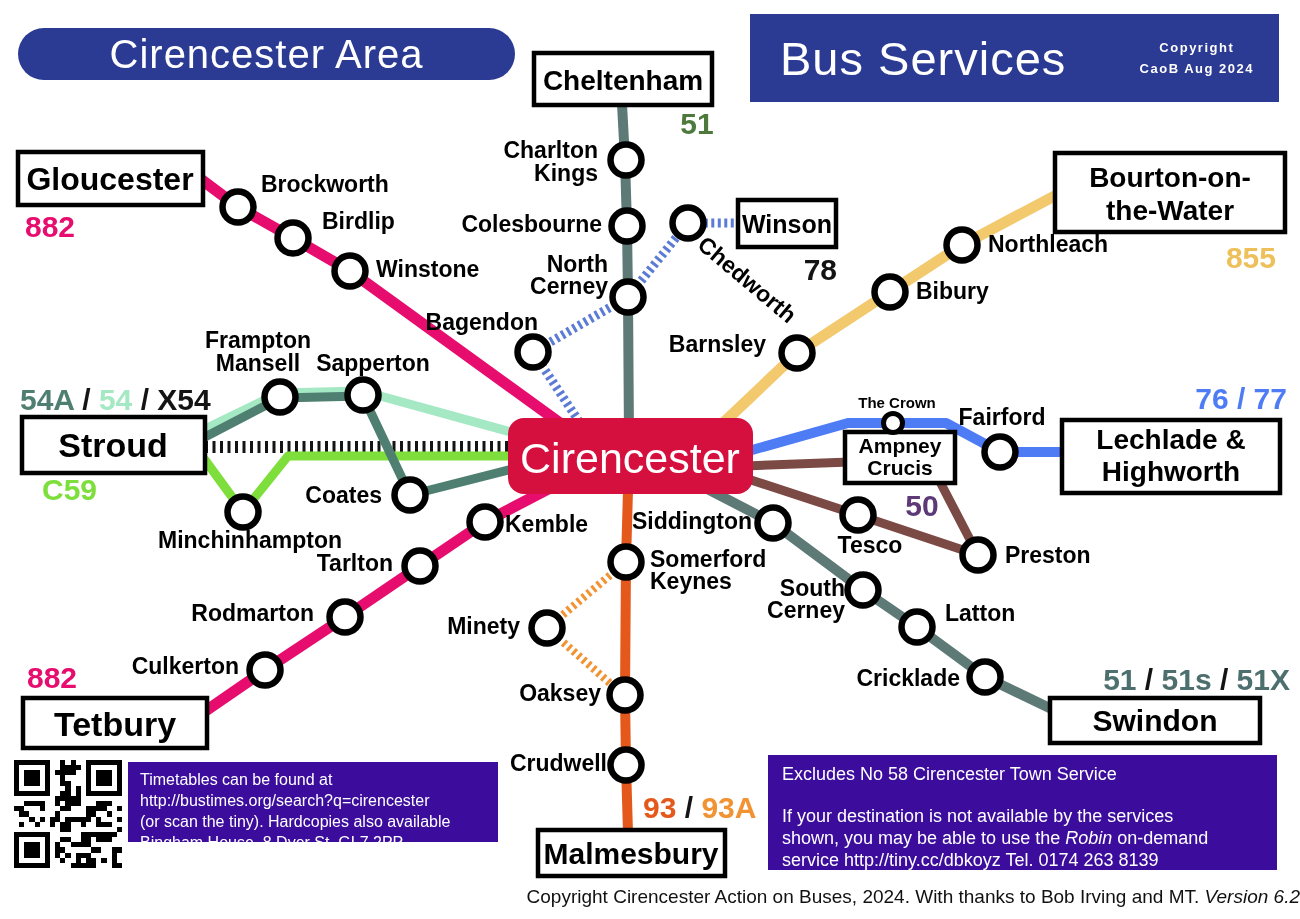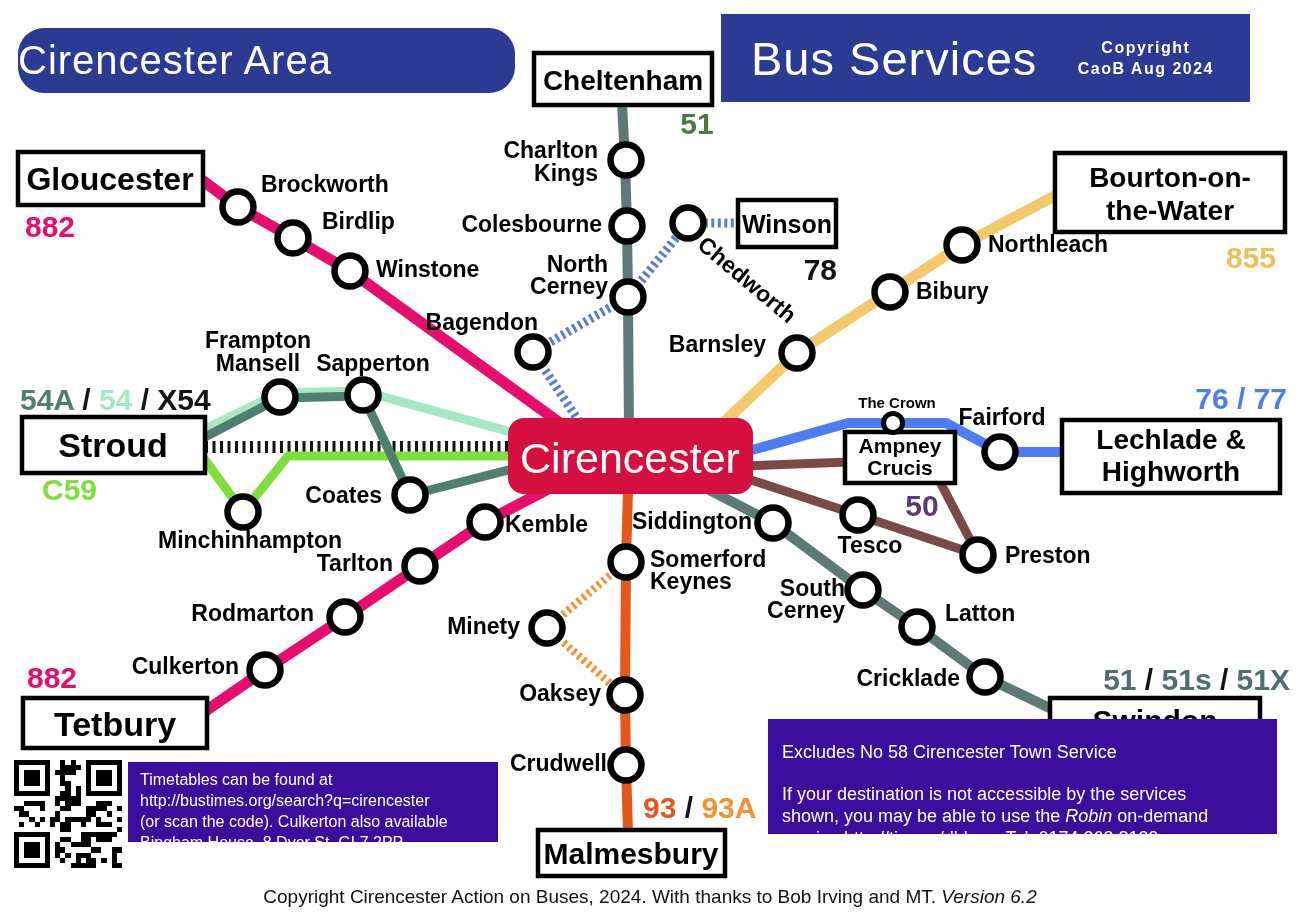--- a/index.html
+++ b/index.html
@@ -1,28 +1,28 @@
 <!DOCTYPE html>
 <html><head>
 <meta charset="utf-8">
 <style>
   html,body{margin:0;padding:0;background:#fff;font-family:"Liberation Sans",sans-serif;}
   .stage{position:relative;width:1300px;height:919px;background:#fff;overflow:hidden;}
   .stage svg text{font-family:"Liberation Sans",sans-serif;}
   .banner{position:absolute;display:flex;align-items:center;color:#fff;}
-  .banner-left{left:18px;top:28px;width:497px;height:65px;font-size:40px;letter-spacing:1px;border-radius:26px;}
-  .banner-right{left:721px;top:14px;width:529px;height:88px;gap:16px;}
+  .banner-left{left:18px;top:28px;width:497px;height:52px;justify-content:center;font-size:40px;letter-spacing:1px;border-radius:26px;}
+  .banner-right{left:750px;top:14px;width:529px;height:88px;gap:16px;}
   .banner-right .big{font-size:47px;margin-left:30px;letter-spacing:1px;}
-  .banner-right .copy{margin-left:auto;margin-right:36px;font-size:16px;line-height:21px;text-align:center;letter-spacing:1.5px;font-weight:bold;}
+  .banner-right .copy{margin-left:auto;margin-right:25px;font-size:13px;line-height:21px;text-align:center;letter-spacing:1.5px;font-weight:bold;}
   .infobox{position:absolute;color:#fff;box-sizing:border-box;}
   .info-left{left:128px;top:762px;width:370px;height:80px;padding:7px 12px;font-size:16px;line-height:21px;}
-  .info-right{left:768px;top:719px;width:509px;height:115px;padding:22px 14px;font-size:18px;line-height:22px;}
+  .info-right{left:768px;top:755px;width:509px;height:115px;padding:8px 14px;font-size:18px;line-height:22px;}
   .info-right .para2{margin-top:20px;}
   .qr{position:absolute;left:14px;top:760px;width:108px;height:108px;}
-  .footer{position:absolute;left:0;top:886px;width:1300px;text-align:center;font-size:19px;color:#111;}
+  .footer{position:absolute;left:0;top:886px;width:1300px;text-align:right;font-size:19px;color:#111;}
   .it{font-style:italic;}
   .s-lbl{font-weight:bold;font-size:23px;fill:#000;}
   .s-lbl-sm{font-weight:bold;font-size:15px;fill:#000;}
   .r-lbl{font-weight:bold;font-size:30px;}
   .stn{fill:#fff;stroke:#000;stroke-width:6.5;}
   .stn-sm{fill:#fff;stroke:#000;stroke-width:5;}
   .term{fill:#fff;stroke:#000;stroke-width:4.5;}
   .t-lbl{font-weight:bold;fill:#000;text-anchor:middle;}
   .line{fill:none;stroke-linejoin:round;stroke-linecap:round;}
   .dash{fill:none;stroke-linejoin:round;stroke-linecap:butt;}
@@ -387,27 +387,27 @@
         <rect x="3" y="17" width="1" height="1" fill="#000"></rect>
         <rect x="4" y="17" width="1" height="1" fill="#000"></rect>
         <rect x="2" y="18" width="1" height="1" fill="#000"></rect>
         <rect x="3" y="18" width="1" height="1" fill="#000"></rect>
         <rect x="4" y="18" width="1" height="1" fill="#000"></rect>
       </svg></div>
 
   <div class="infobox info-left" style="background-color: rgb(60, 13, 157);">
     <div>Timetables can be found at</div>
     <div>http://bustimes.org/search?q=cirencester</div>
-    <div>(or scan the code). Culkerton also available</div>
+    <div>(or scan the tiny). Hardcopies also available</div>
     <div>Bingham House, 8 Dyer St, GL7 2PP</div>
   </div>
   <div class="infobox info-right" style="background-color: rgb(60, 13, 157);">
     <div>Excludes No 58 Cirencester Town Service</div>
     <div class="para2">
-      <div>If your destination is not accessible by  the services</div>
+      <div>If your destination is not available by  the services</div>
       <div><span>shown, you may be able to use the </span><span class="it">Robin</span><span> on-demand</span></div>
       <div>service http://tiny.cc/dbkoyz  Tel. 0174 263 8139</div>
     </div>
   </div>
 
   <div class="footer">
     <span>Copyright Cirencester Action on Buses, 2024. With thanks to Bob Irving and MT. </span><span class="it">Version 6.2</span>
   </div>
 
 </div>

